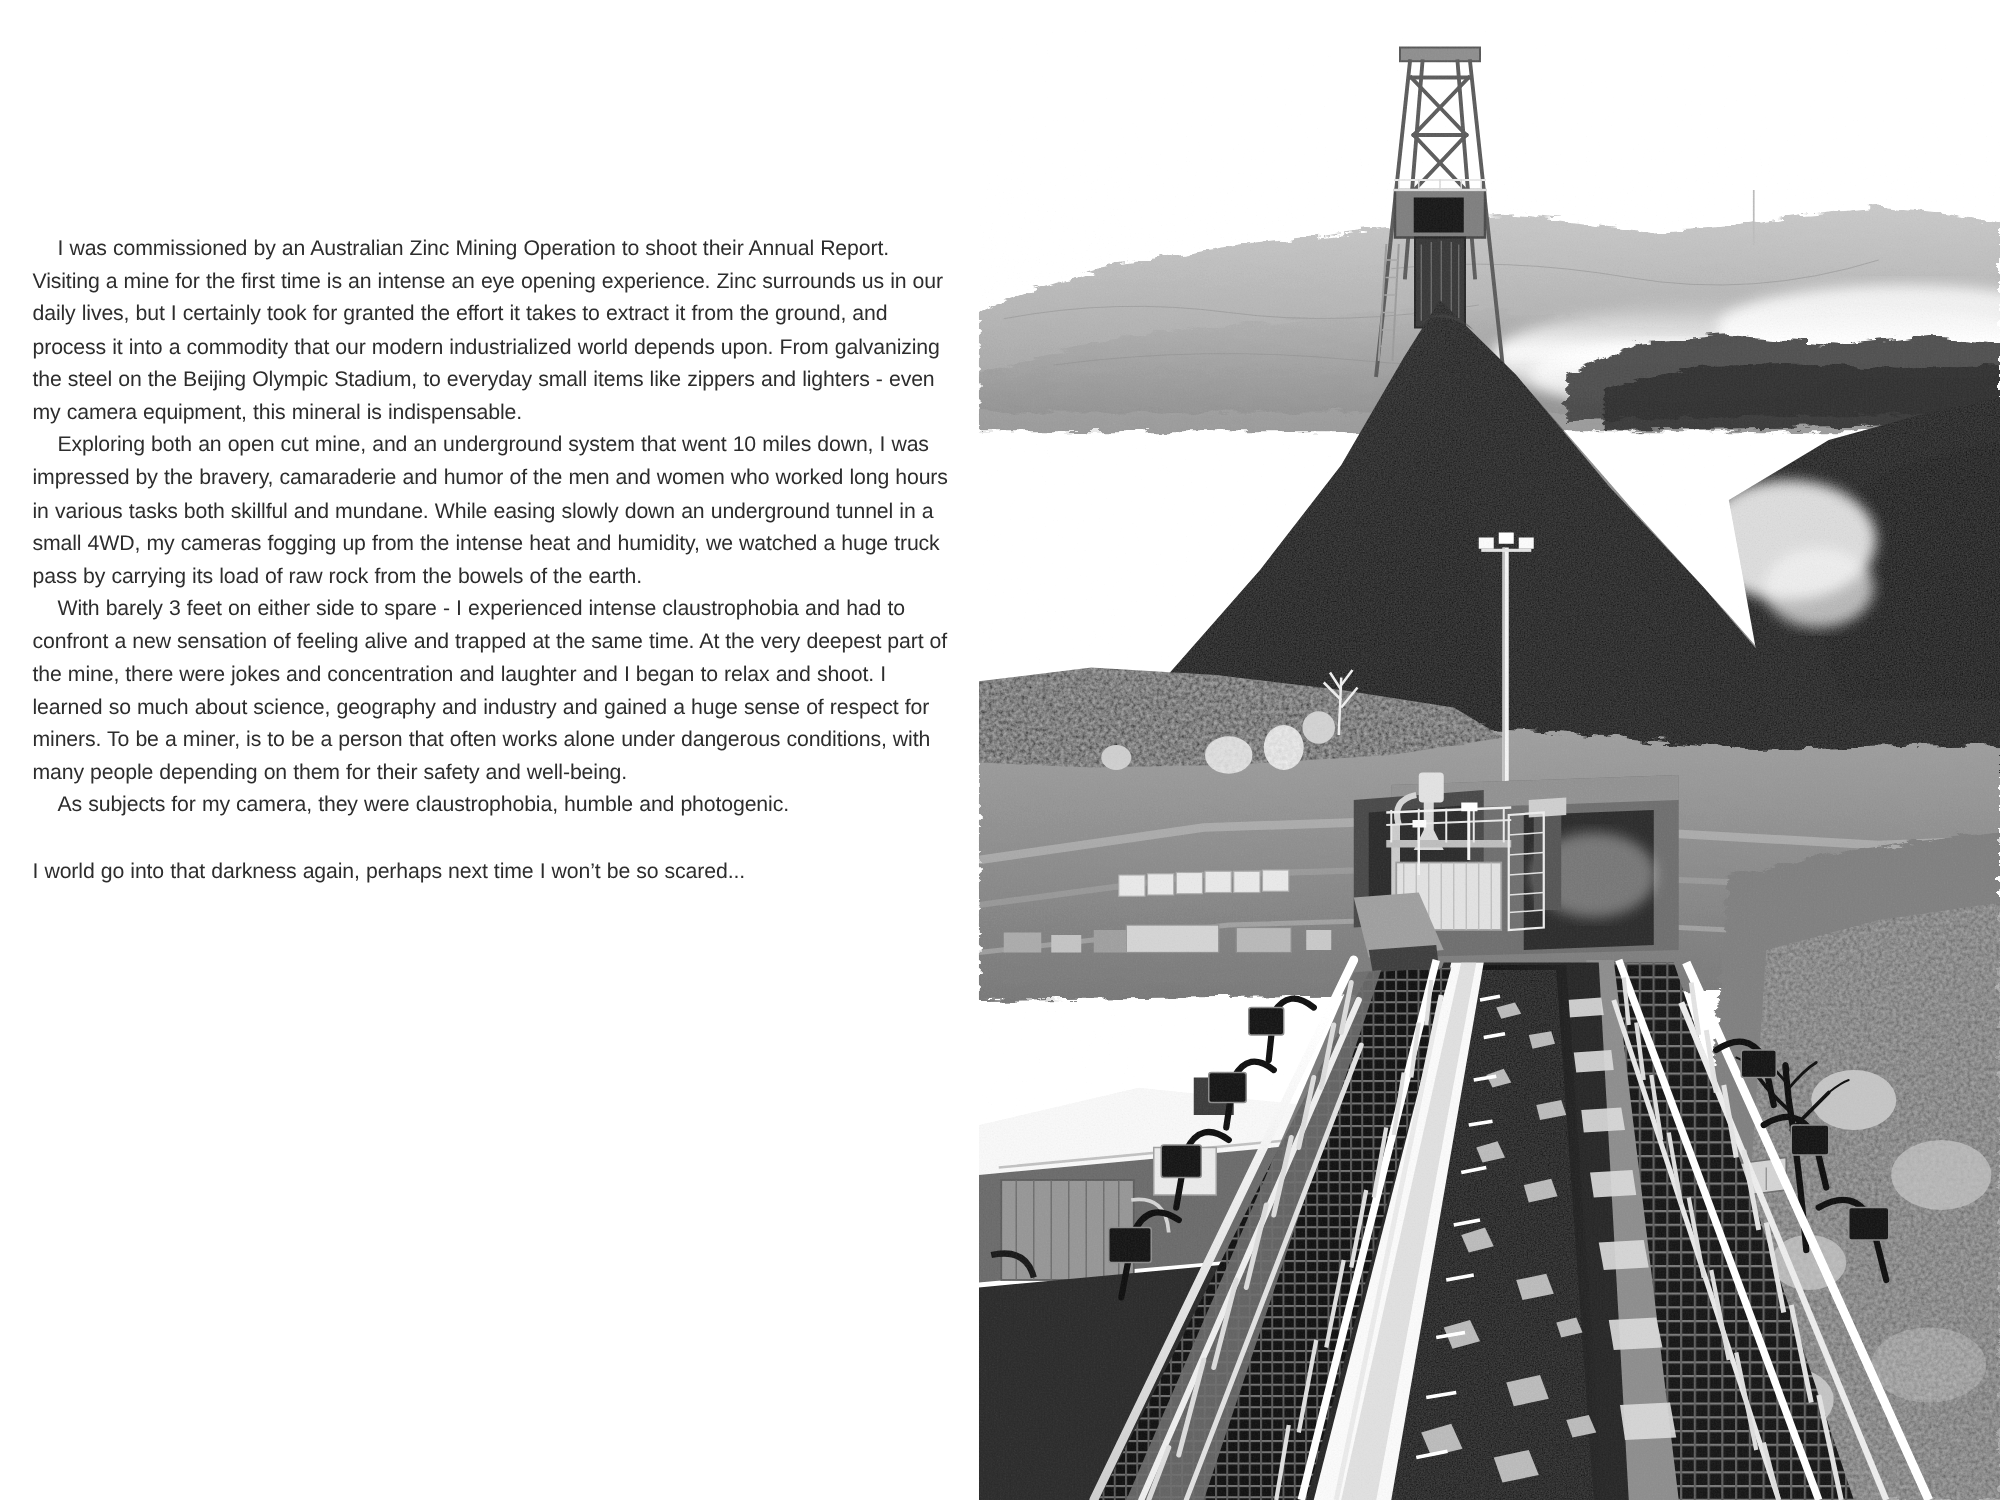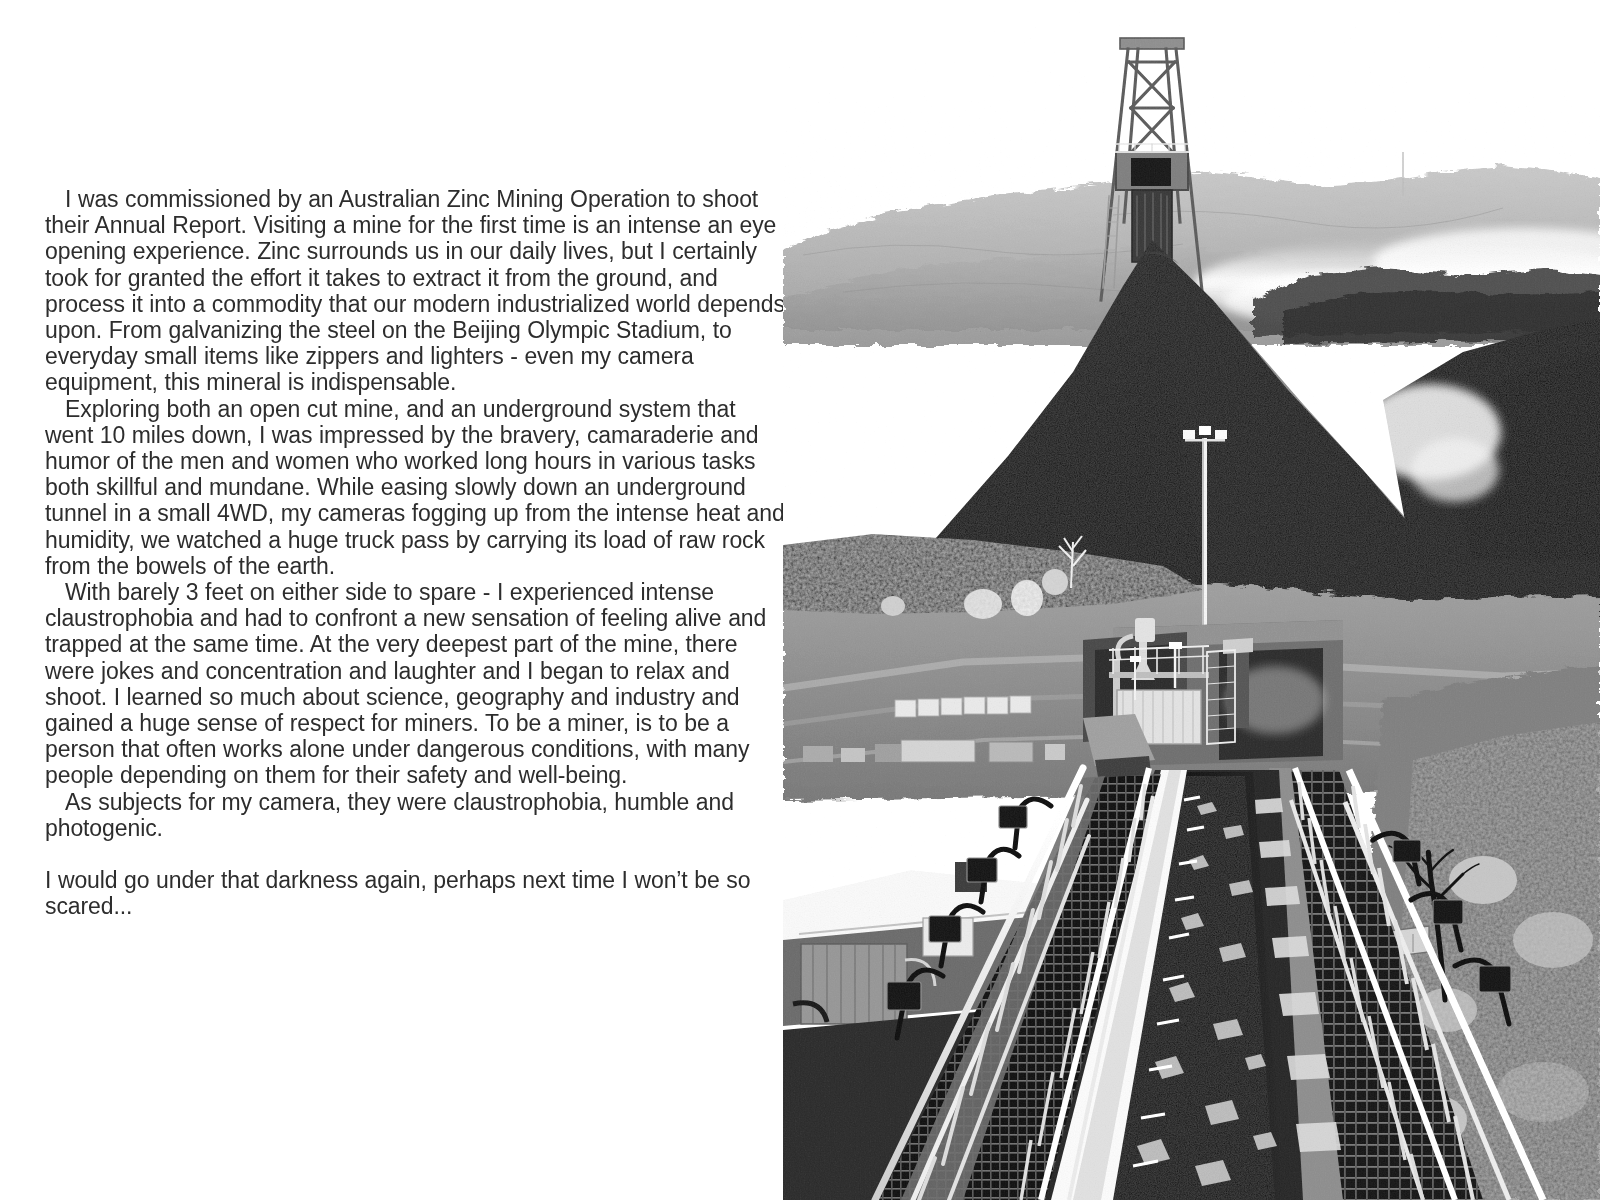--- a/index.html
+++ b/index.html
@@ -13,25 +13,25 @@
 
   
   .text-page{
     position:relative;
     width:783px;height:1200px;
     background:#ffffff;
     flex:0 0 783px;
   }
   .essay{
     position:absolute;
-    left:45px;
+    left:26px;
     top:186px;
     width:740px;
     color:#2d2d2d;
-    font-size:23px;
+    font-size:17px;
     line-height:26.2px;
     letter-spacing:-0.1px;
     word-spacing:0.3px;
   }
   .essay p{margin:0;text-indent:20px;}
   .essay p.no-indent{text-indent:0;}
   .essay p.gap-before{margin-top:26.2px;}
 
   
   .photo-page{
@@ -48,21 +48,21 @@
 <body>
 
 <div class="spread">
 
   <div class="text-page">
     <div class="essay">
       <p>I was commissioned by an Australian Zinc Mining Operation to shoot their Annual Report. Visiting a mine for the first time is an intense an eye opening experience. Zinc surrounds us in our daily lives, but I certainly took for granted the effort it takes to extract it from the ground, and process it into a commodity that our modern industrialized world depends upon. From galvanizing the steel on the Beijing Olympic Stadium, to everyday small items like zippers and lighters - even my camera equipment, this mineral is indispensable.</p>
       <p>Exploring both an open cut mine, and an underground system that went 10 miles down, I was impressed by the bravery, camaraderie and humor of the men and women who worked long hours in various tasks both skillful and mundane. While easing slowly down an underground tunnel in a small 4WD, my cameras fogging up from the intense heat and humidity, we watched a huge truck pass by carrying its load of raw rock from the bowels of the earth.</p>
       <p>With barely 3 feet on either side to spare - I experienced intense claustrophobia and had to confront a new sensation of feeling alive and trapped at the same time. At the very deepest part of the mine, there were jokes and concentration and laughter and  I began to relax and shoot. I learned so much about science, geography and industry and gained a huge sense of respect for miners. To be a miner, is to be a person that often works alone under dangerous conditions, with many people depending on them for their safety and well-being.</p>
       <p>As subjects for my camera, they were claustrophobia, humble and photogenic.</p>
-      <p class="no-indent gap-before">I would go under that darkness again, perhaps next time I won’t be so scared...</p>
+      <p class="no-indent gap-before">I world go into that darkness again, perhaps next time I won’t be so scared...</p>
     </div>
   </div>
 
   <div class="photo-page">
     <svg class="photo-svg" viewBox="0 0 817 1200" preserveAspectRatio="xMidYMid slice">
       <defs>
         <linearGradient id="skyGrad" x1="0" y1="0" x2="0" y2="1">
           <stop offset="0%" stop-color="#ffffff"></stop>
           <stop offset="70%" stop-color="#fbfbfb"></stop>
           <stop offset="100%" stop-color="#f2f2f2"></stop>

